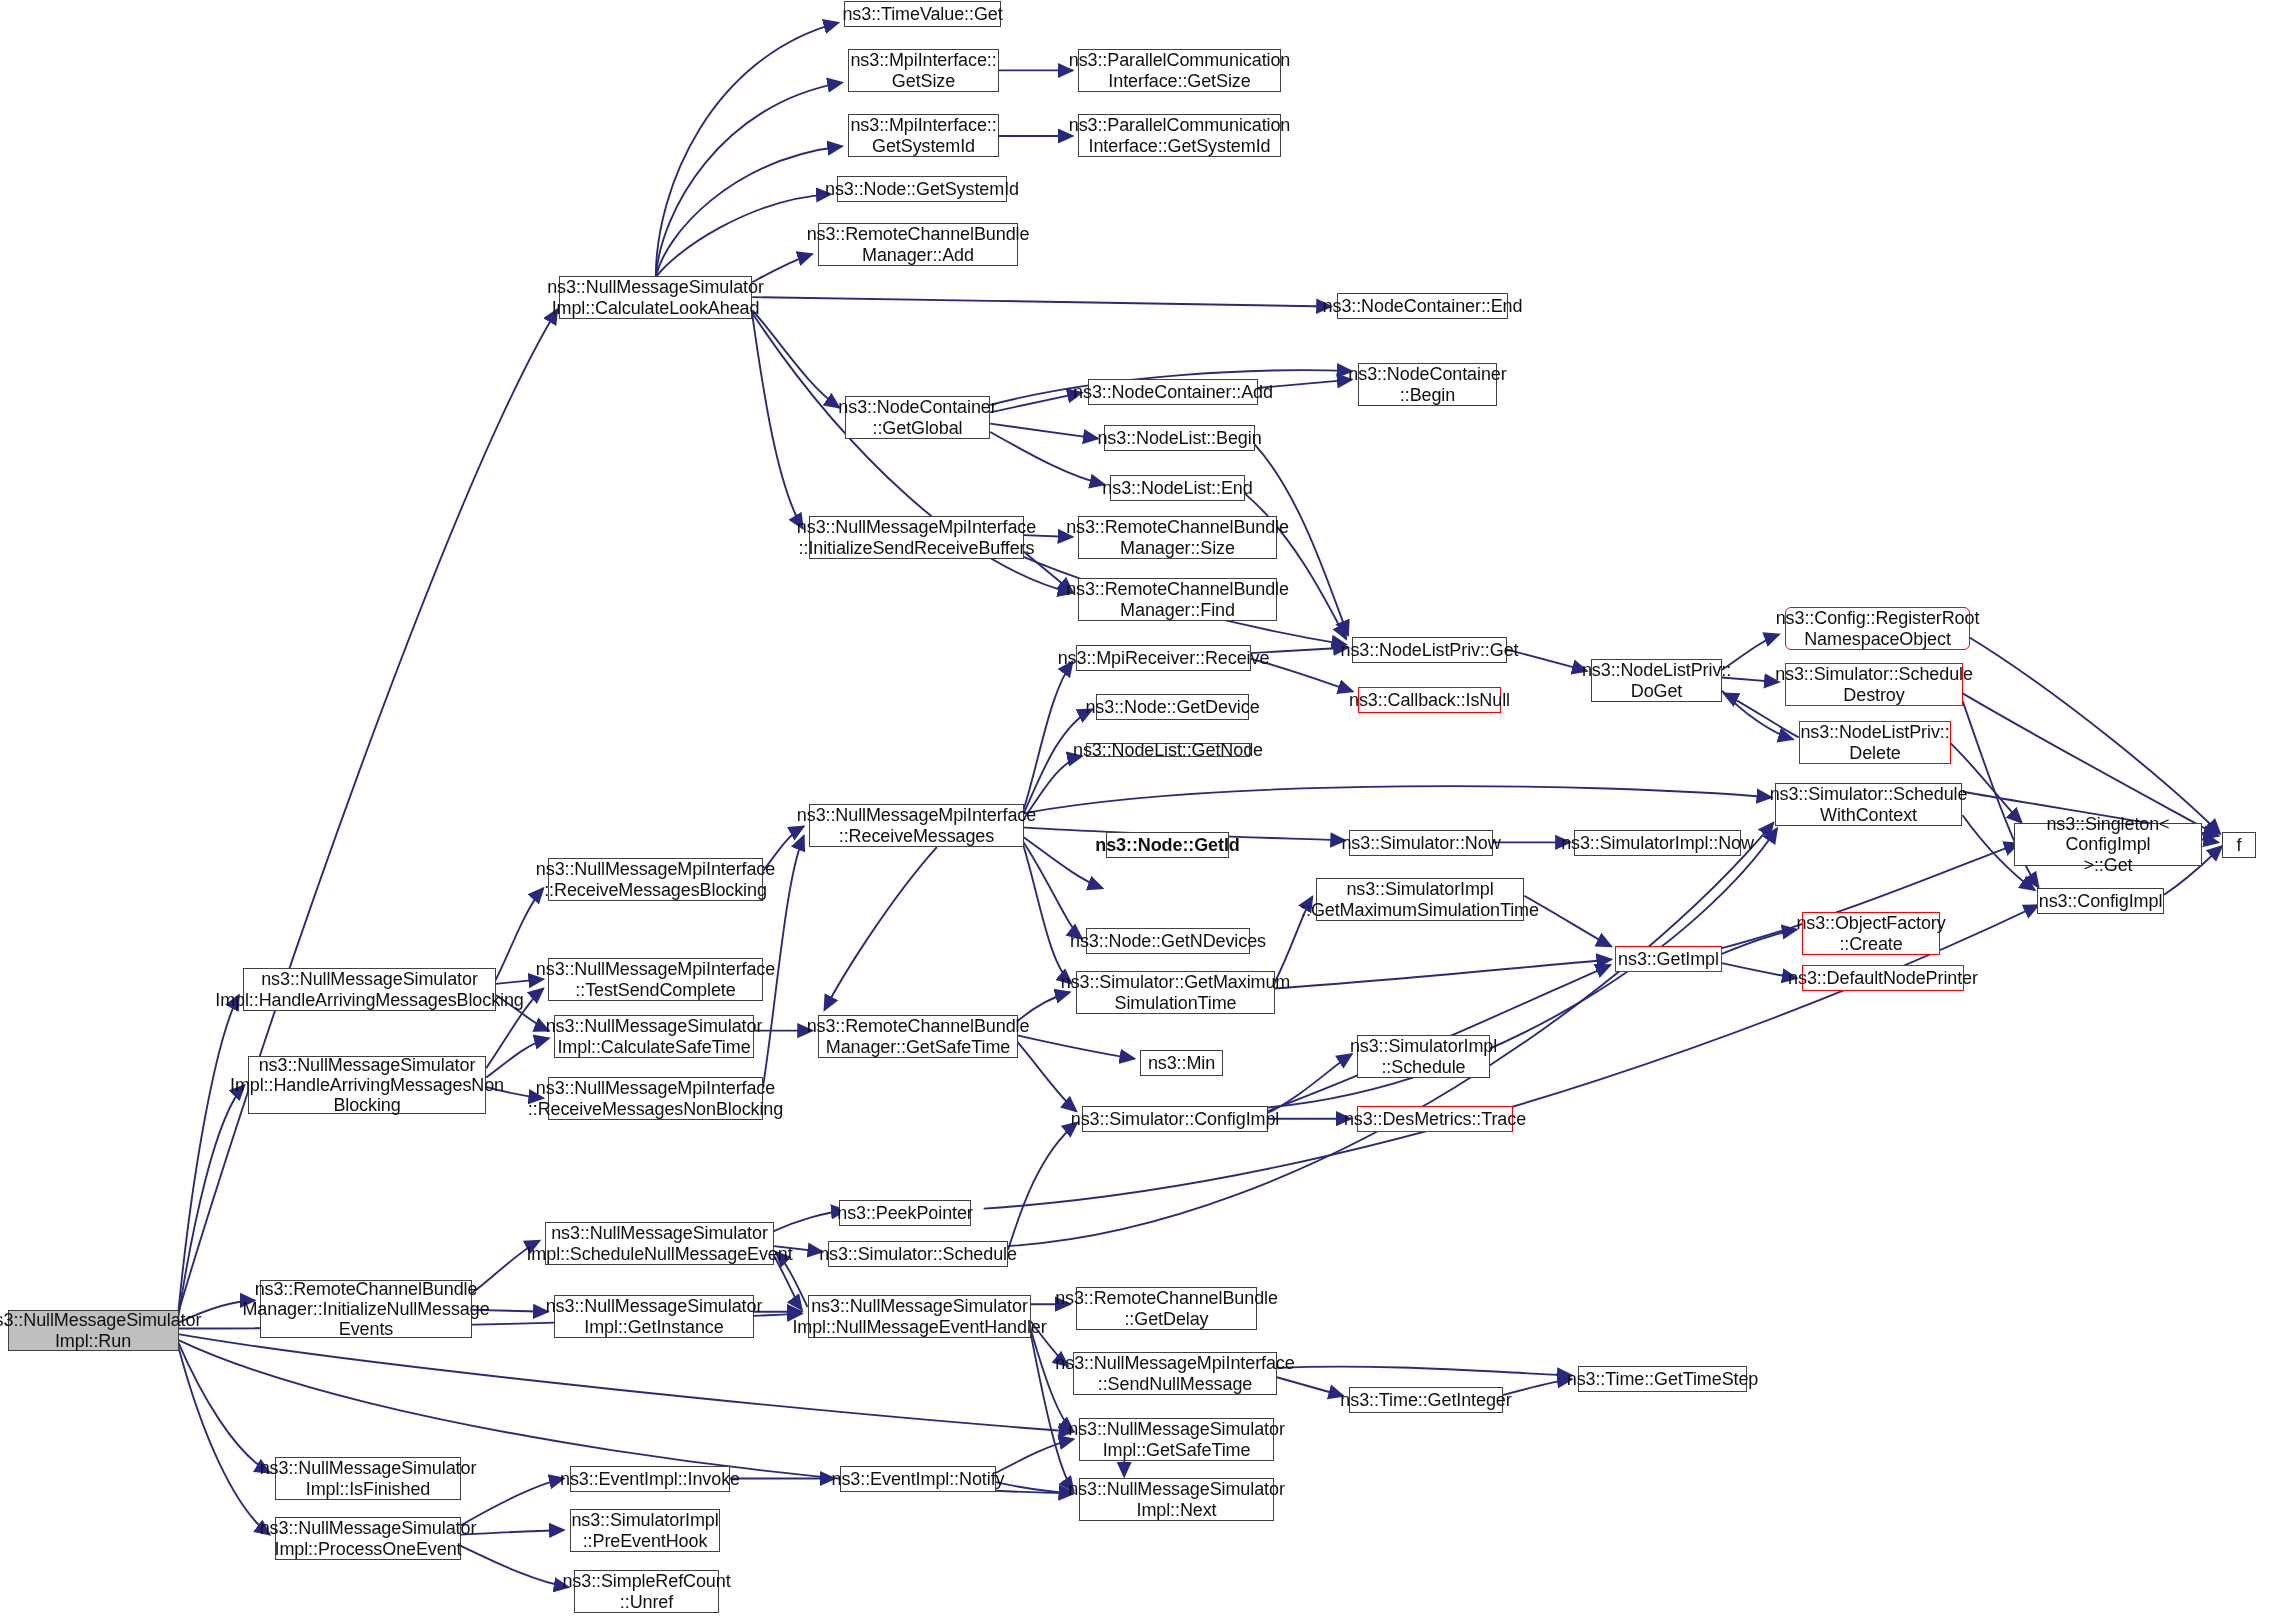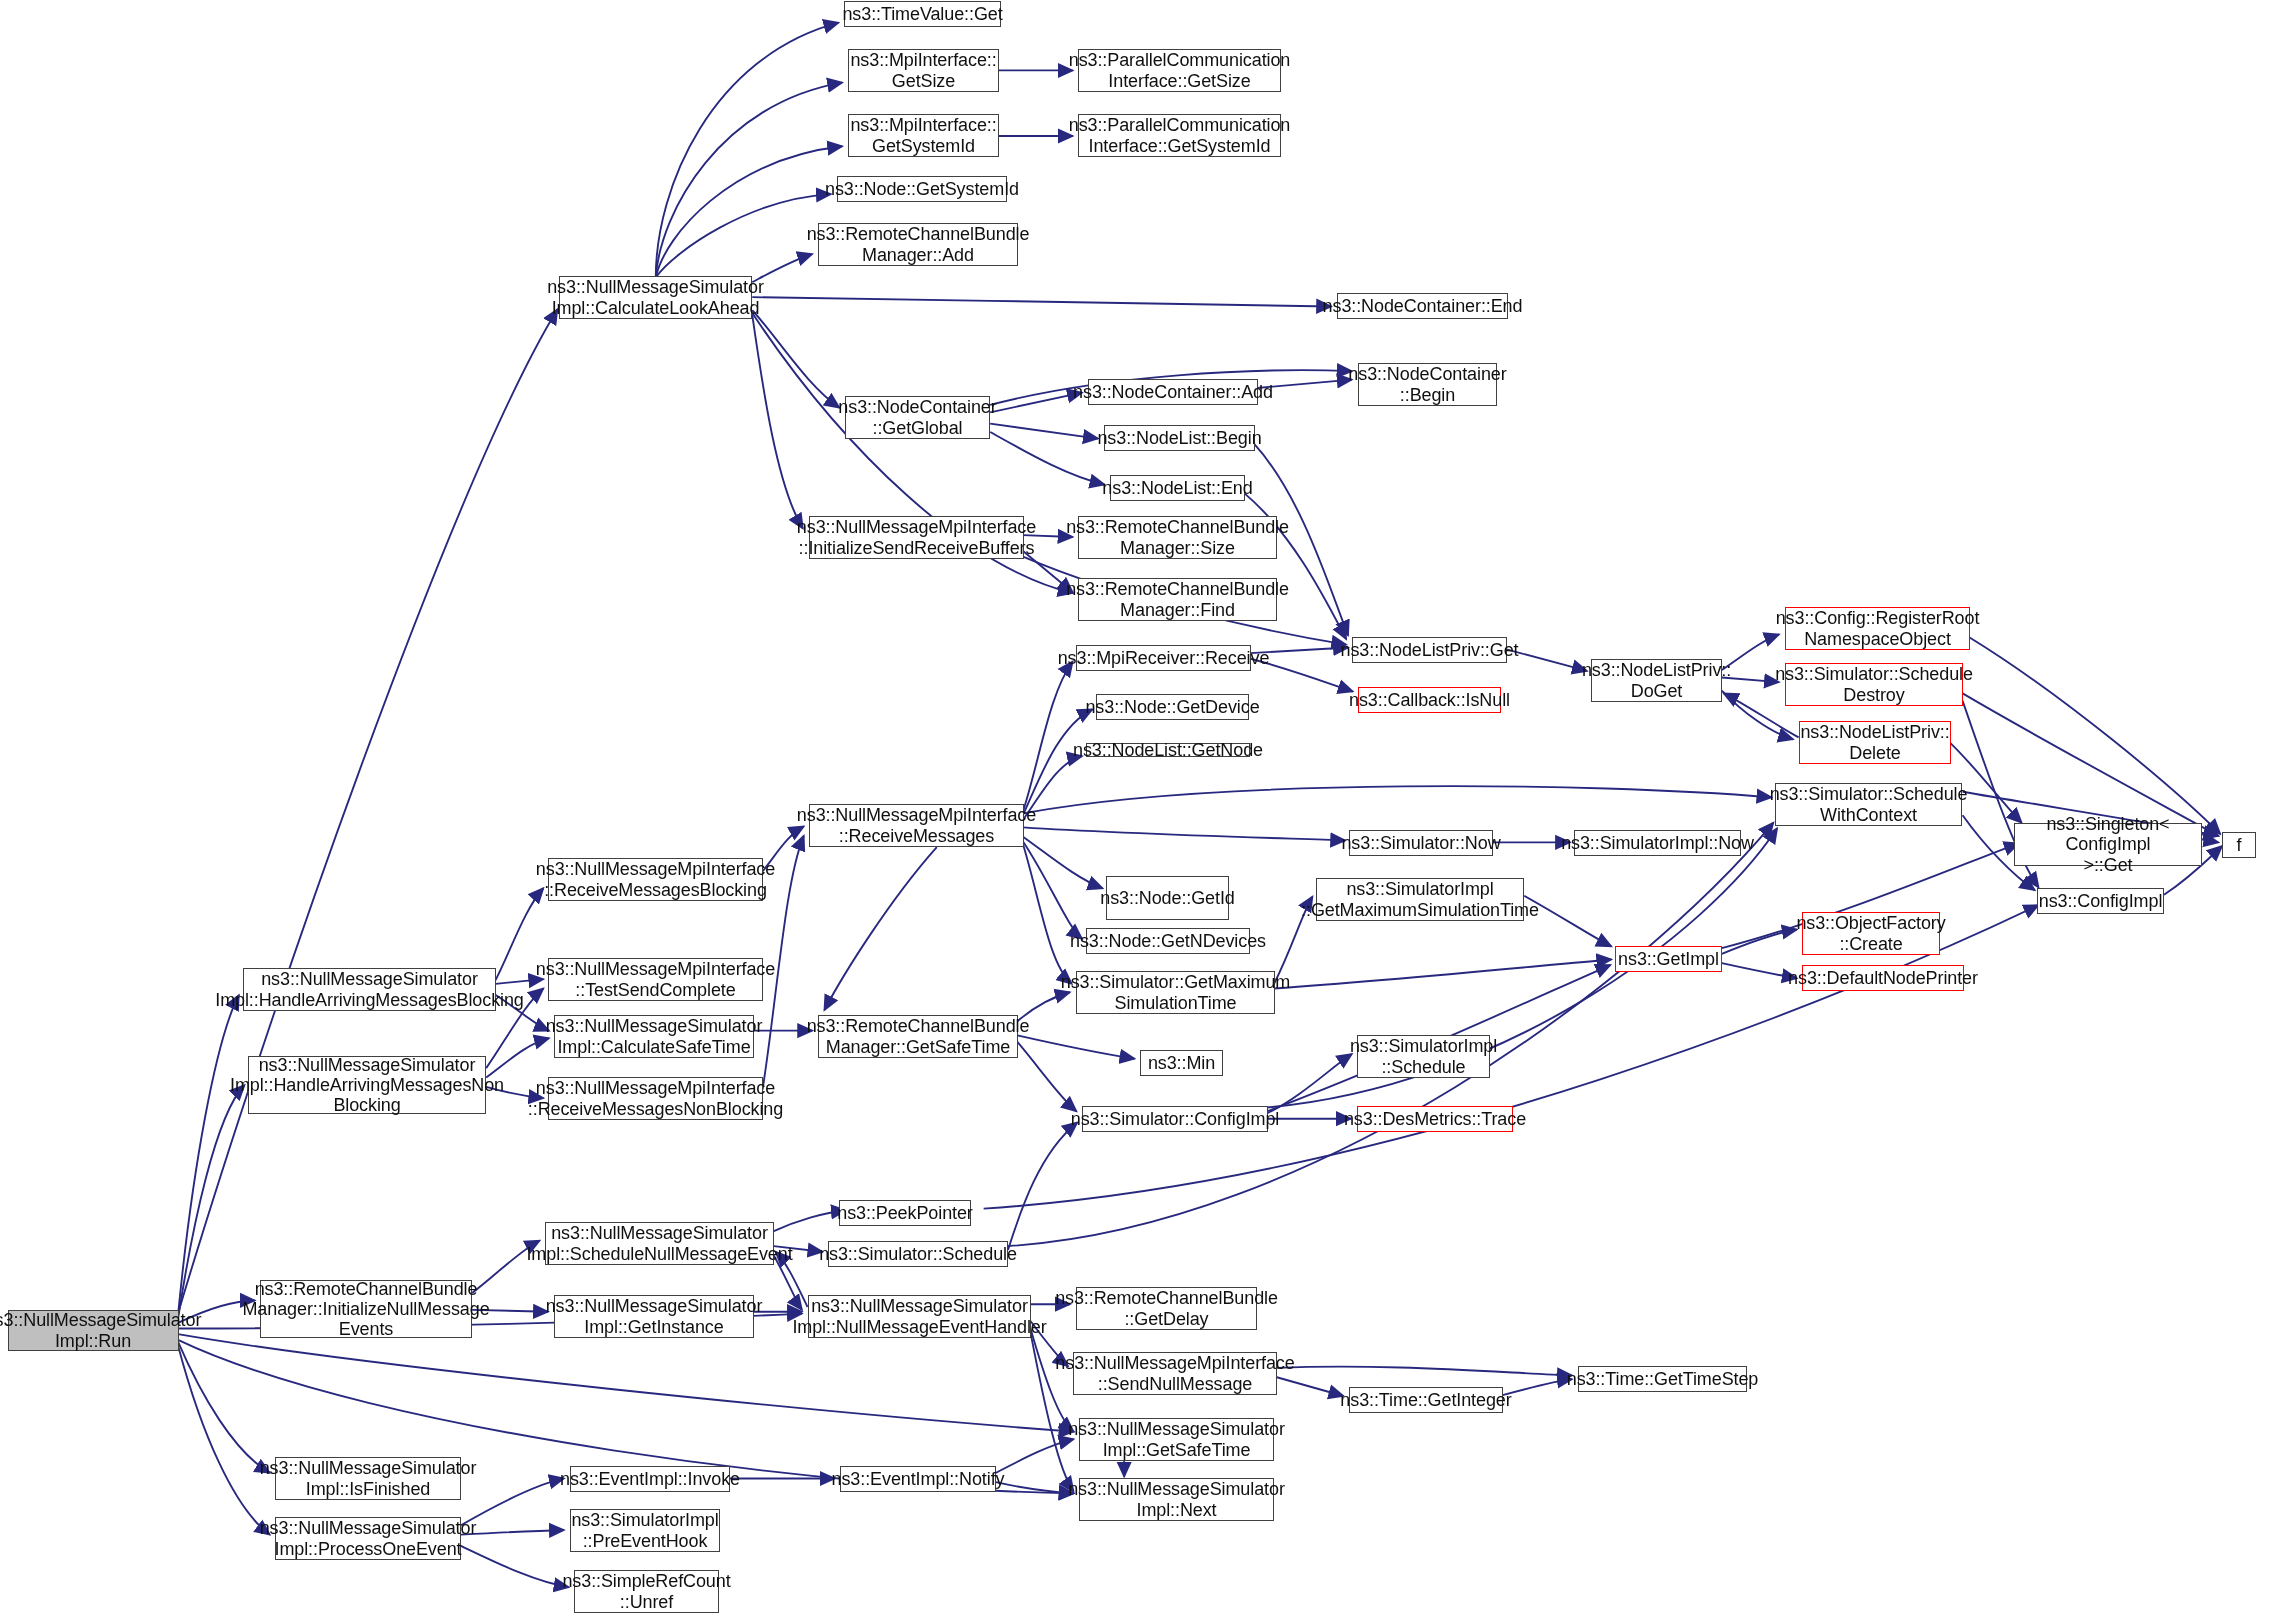--- a/index.html
+++ b/index.html
@@ -187,21 +187,21 @@
       <div class="node" style="left: 845px; top: 396px; width: 145px; height: 43px;">ns3::NodeContainer
 ::GetGlobal</div>
       <div class="node" style="left: 1104px; top: 425px; width: 151px; height: 26px;">ns3::NodeList::Begin</div>
       <div class="node" style="left: 1110px; top: 475px; width: 135px; height: 26px;">ns3::NodeList::End</div>
       <div class="node" style="left: 809px; top: 516px; width: 215px; height: 43px;">ns3::NullMessageMpiInterface
 ::InitializeSendReceiveBuffers</div>
       <div class="node" style="left: 1078px; top: 516px; width: 199px; height: 43px;">ns3::RemoteChannelBundle
 Manager::Size</div>
       <div class="node" style="left: 1078px; top: 578px; width: 199px; height: 43px;">ns3::RemoteChannelBundle
 Manager::Find</div>
-      <div class="node red" style="left: 1785px; top: 607px; width: 185px; height: 43px;">ns3::Config::RegisterRoot
+      <div class="node red" style="left: 1785px; top: 607px; width: 185px; height: 43px; border-radius: 6px;">ns3::Config::RegisterRoot
 NamespaceObject</div>
       <div class="node" style="left: 1352px; top: 637px; width: 155px; height: 26px;">ns3::NodeListPriv::Get</div>
       <div class="node" style="left: 1591px; top: 659px; width: 131px; height: 43px;">ns3::NodeListPriv::
 DoGet</div>
       <div class="node red" style="left: 1785px; top: 663px; width: 178px; height: 43px;">ns3::Simulator::Schedule
 Destroy</div>
       <div class="node" style="left: 1076px; top: 645px; width: 175px; height: 26px;">ns3::MpiReceiver::Receive</div>
       <div class="node red" style="left: 1358px; top: 687px; width: 143px; height: 26px;">ns3::Callback::IsNull</div>
       <div class="node" style="left: 1096px; top: 694px; width: 153px; height: 26px; text-align: center;">ns3::Node::GetDevice</div>
       <div class="node red" style="left: 1799px; top: 721px; width: 152px; height: 43px;">ns3::NodeListPriv::
@@ -212,21 +212,21 @@
       <div class="node" style="left: 809px; top: 804px; width: 215px; height: 43px;">ns3::NullMessageMpiInterface
 ::ReceiveMessages</div>
       <div class="node" style="left: 2014px; top: 823px; width: 188px; height: 43px;">ns3::Singleton&lt; ConfigImpl
 &gt;::Get</div>
       <div class="node" style="left: 2222px; top: 832px; width: 34px; height: 26px;">f</div>
       <div class="node" style="left: 1349px; top: 830px; width: 144px; height: 26px;">ns3::Simulator::Now</div>
       <div class="node" style="left: 1574px; top: 830px; width: 167px; height: 26px;">ns3::SimulatorImpl::Now</div>
       <div class="node" style="left: 2037px; top: 888px; width: 127px; height: 26px;">ns3::ConfigImpl</div>
       <div class="node" style="left: 548px; top: 858px; width: 215px; height: 43px;">ns3::NullMessageMpiInterface
 ::ReceiveMessagesBlocking</div>
-      <div class="node" style="left: 1106px; top: 876px; width: 123px; height: 44px;">ns3::Node::GetId</div>
+      <div class="node" style="left: 1106px; top: 832px; width: 123px; height: 26px; font-weight: bold;">ns3::Node::GetId</div>
       <div class="node" style="left: 1316px; top: 878px; width: 208px; height: 43px;">ns3::SimulatorImpl
 ::GetMaximumSimulationTime</div>
       <div class="node" style="left: 1086px; top: 928px; width: 164px; height: 26px;">ns3::Node::GetNDevices</div>
       <div class="node red" style="left: 1802px; top: 912px; width: 138px; height: 43px;">ns3::ObjectFactory
 ::Create</div>
       <div class="node red" style="left: 1615px; top: 946px; width: 107px; height: 26px;">ns3::GetImpl</div>
       <div class="node" style="left: 1076px; top: 971px; width: 199px; height: 43px;">ns3::Simulator::GetMaximum
 SimulationTime</div>
       <div class="node" style="left: 243px; top: 968px; width: 253px; height: 43px;">ns3::NullMessageSimulator
 Impl::HandleArrivingMessagesBlocking</div>

